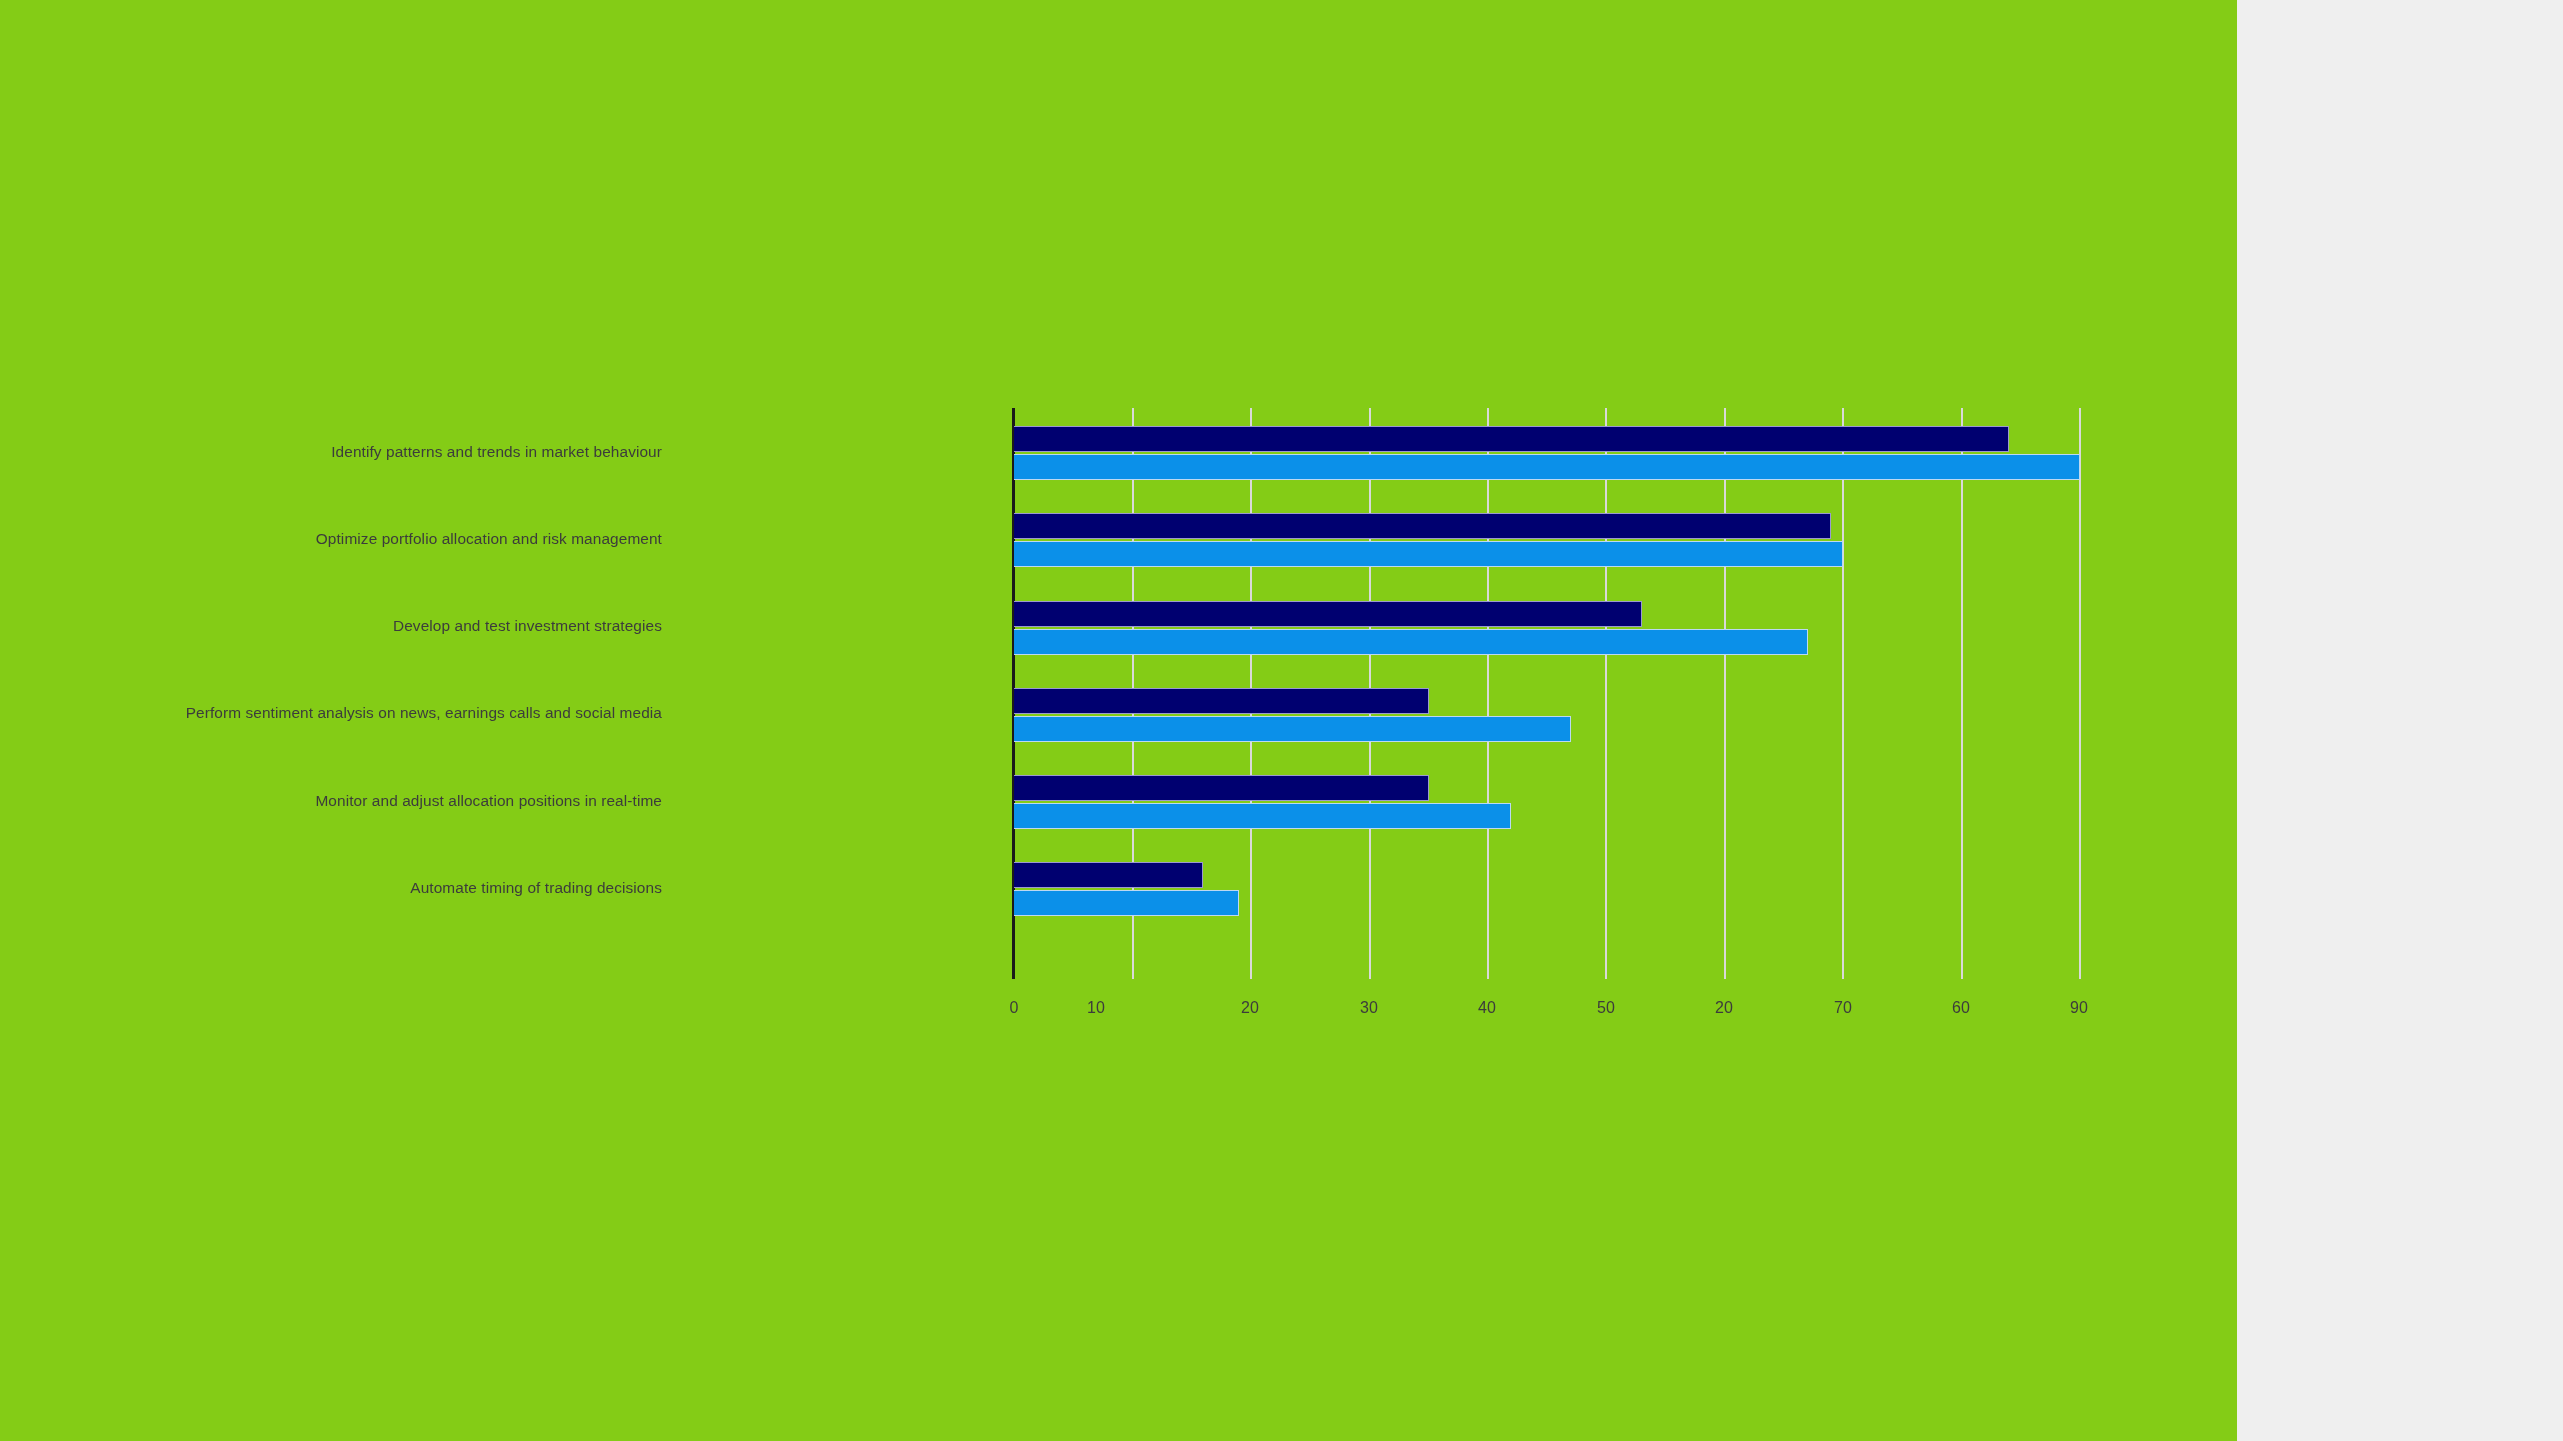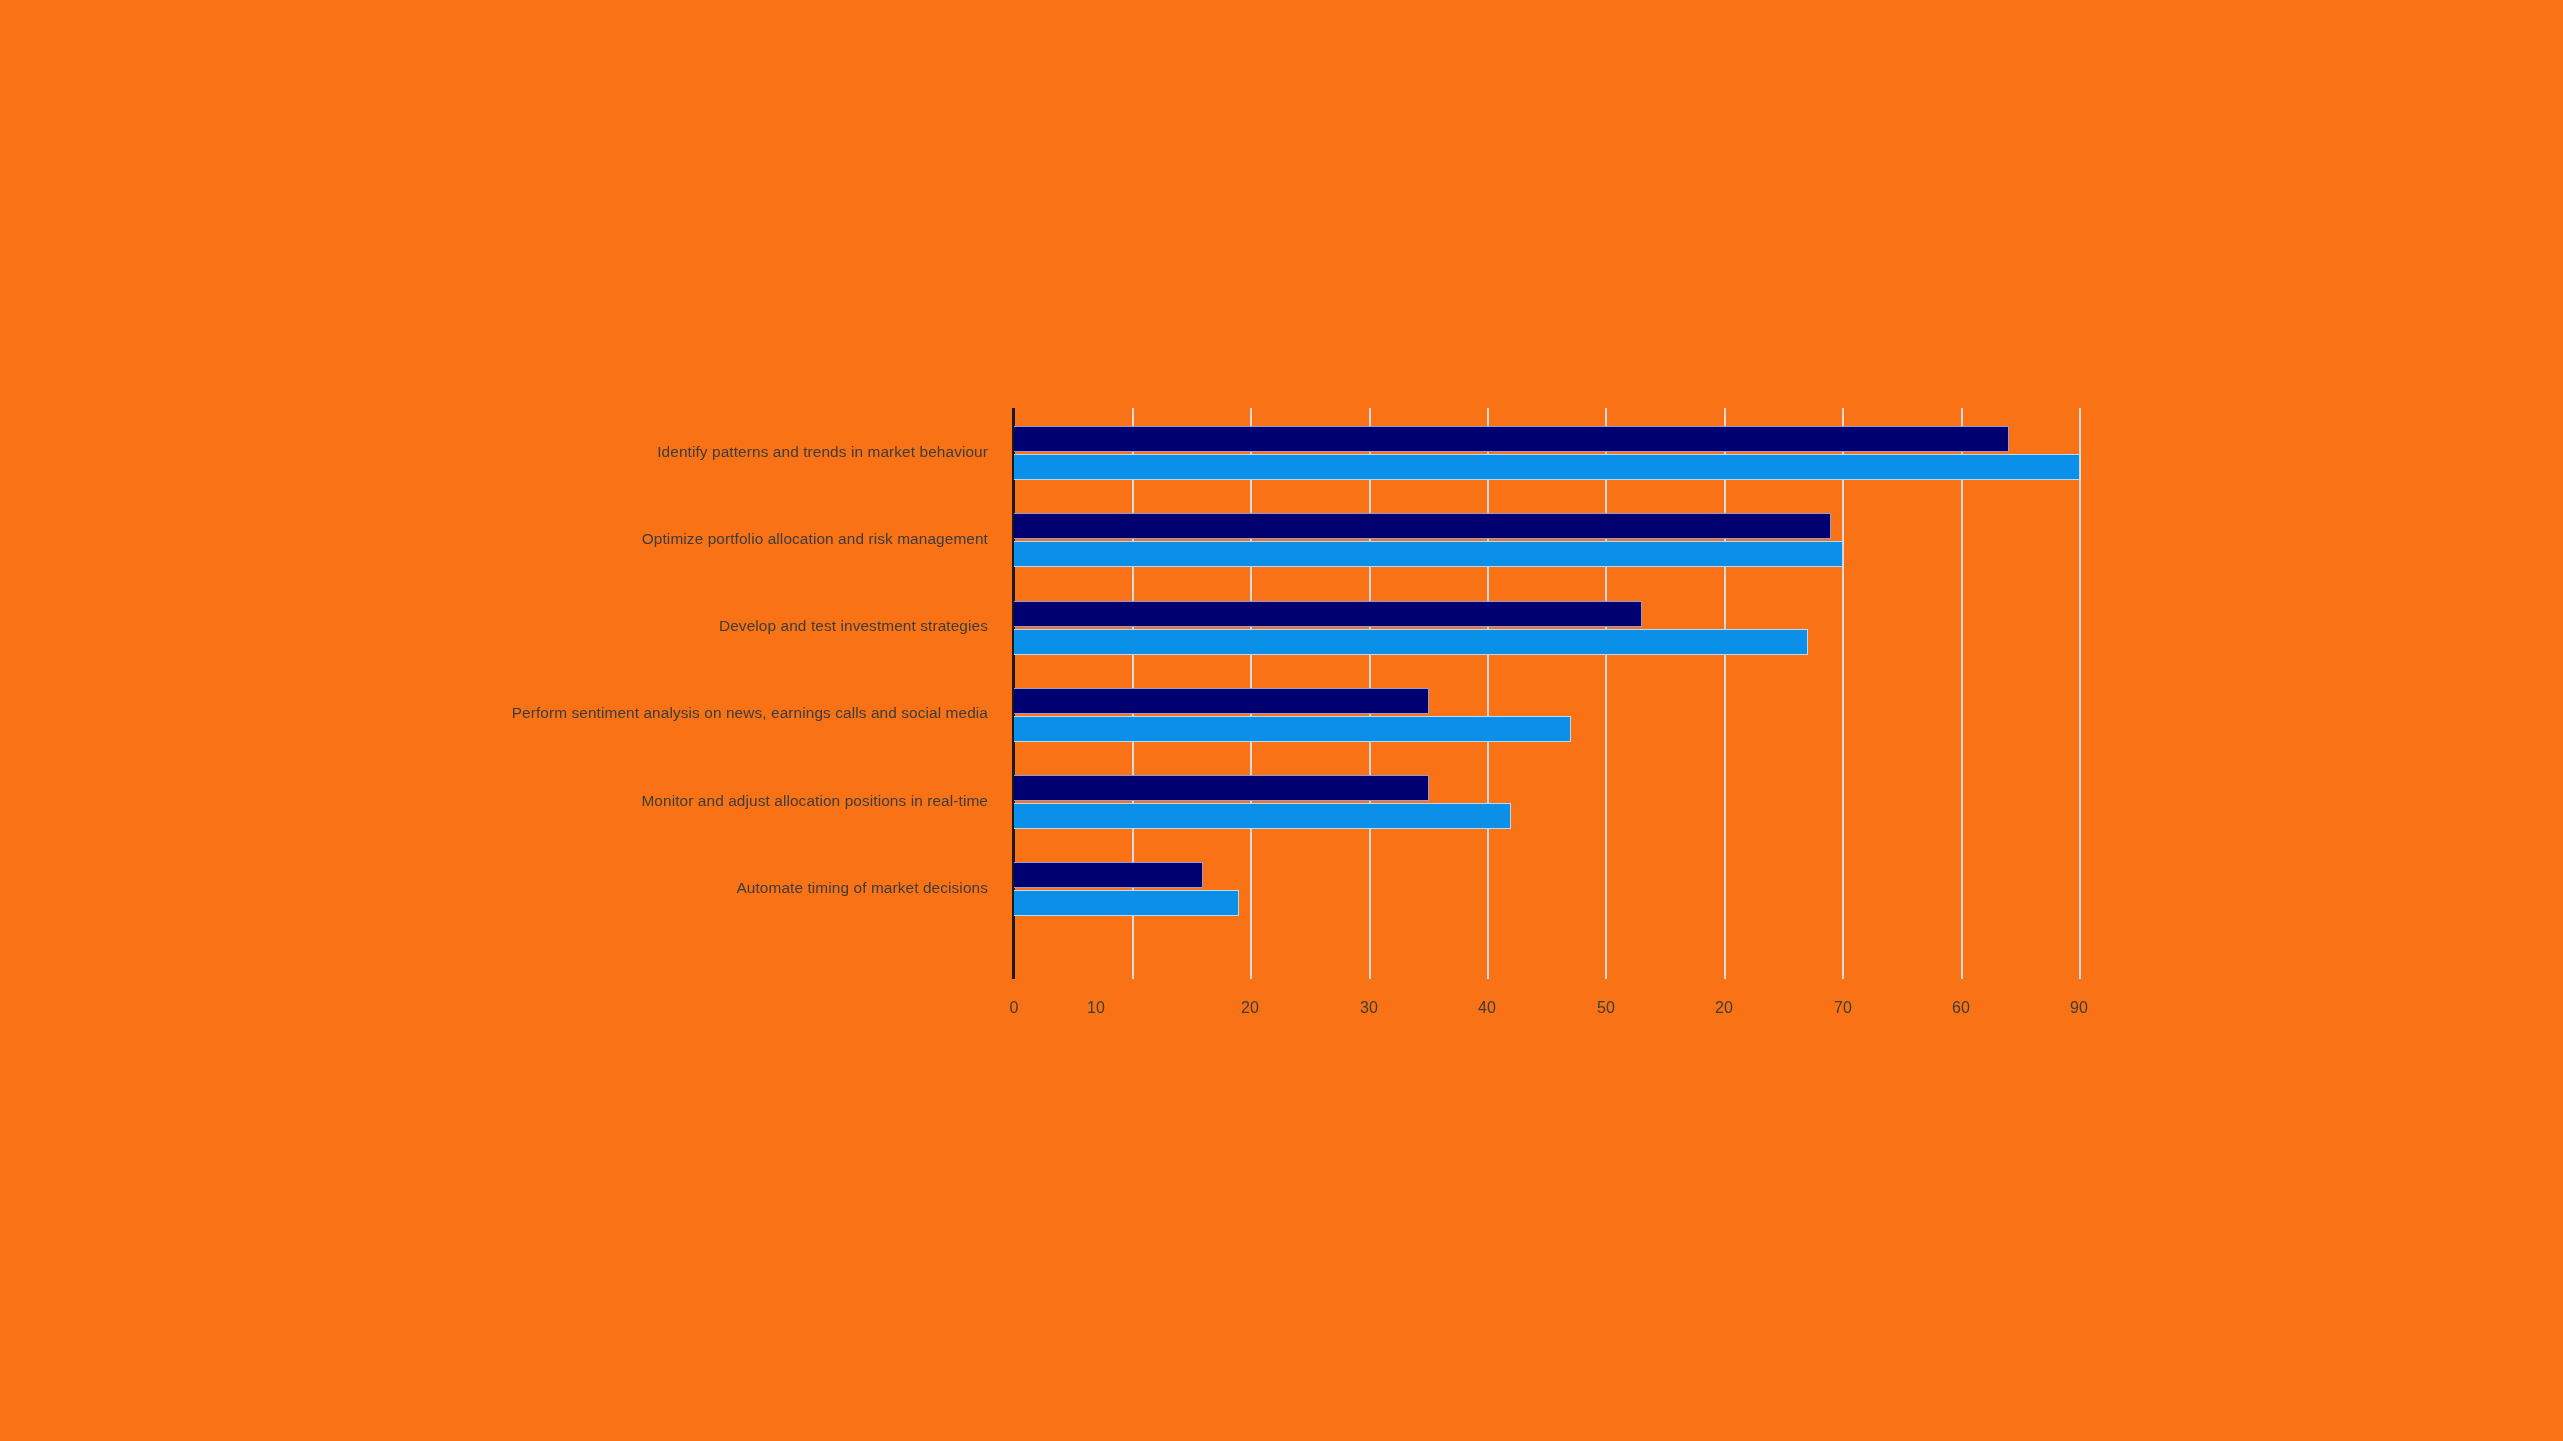--- a/index.html
+++ b/index.html
@@ -12,23 +12,23 @@
     background: #efefef;
     font-family: "Liberation Sans", sans-serif;
     overflow: hidden;
   }
 
   
   #figure {
     position: absolute;
     left: 0;
     top: 0;
-    width: 2563px;
+    width: 2237px;
     height: 1442px;
-    background: #f97316;
+    background: #84cc16;
   }
 
   
   #plot {
     position: absolute;
     left: 1014px;
     top: 408px;
     width: 1066px;          
     height: 571px;
   }
@@ -138,21 +138,21 @@
         </div>
       </div>
   </div>
 
   <div id="ytick-labels">
       <div class="ytick-label" style="top: 441px;">Identify patterns and trends in market behaviour</div>
       <div class="ytick-label" style="top: 528px;">Optimize portfolio allocation and risk management</div>
       <div class="ytick-label" style="top: 615px;">Develop and test investment strategies</div>
       <div class="ytick-label" style="top: 702px;">Perform sentiment analysis on news, earnings calls and social media</div>
       <div class="ytick-label" style="top: 790px;">Monitor and adjust allocation positions in real-time</div>
-      <div class="ytick-label" style="top: 877px;">Automate timing of market decisions</div>
+      <div class="ytick-label" style="top: 877px;">Automate timing of trading decisions</div>
     </div>
 
   <div id="xtick-labels">
       <div class="xtick-label" style="left: 1014px;">0</div>
       <div class="xtick-label" style="left: 1096px;">10</div>
       <div class="xtick-label" style="left: 1250px;">20</div>
       <div class="xtick-label" style="left: 1369px;">30</div>
       <div class="xtick-label" style="left: 1487px;">40</div>
       <div class="xtick-label" style="left: 1606px;">50</div>
       <div class="xtick-label" style="left: 1724px;">20</div>

